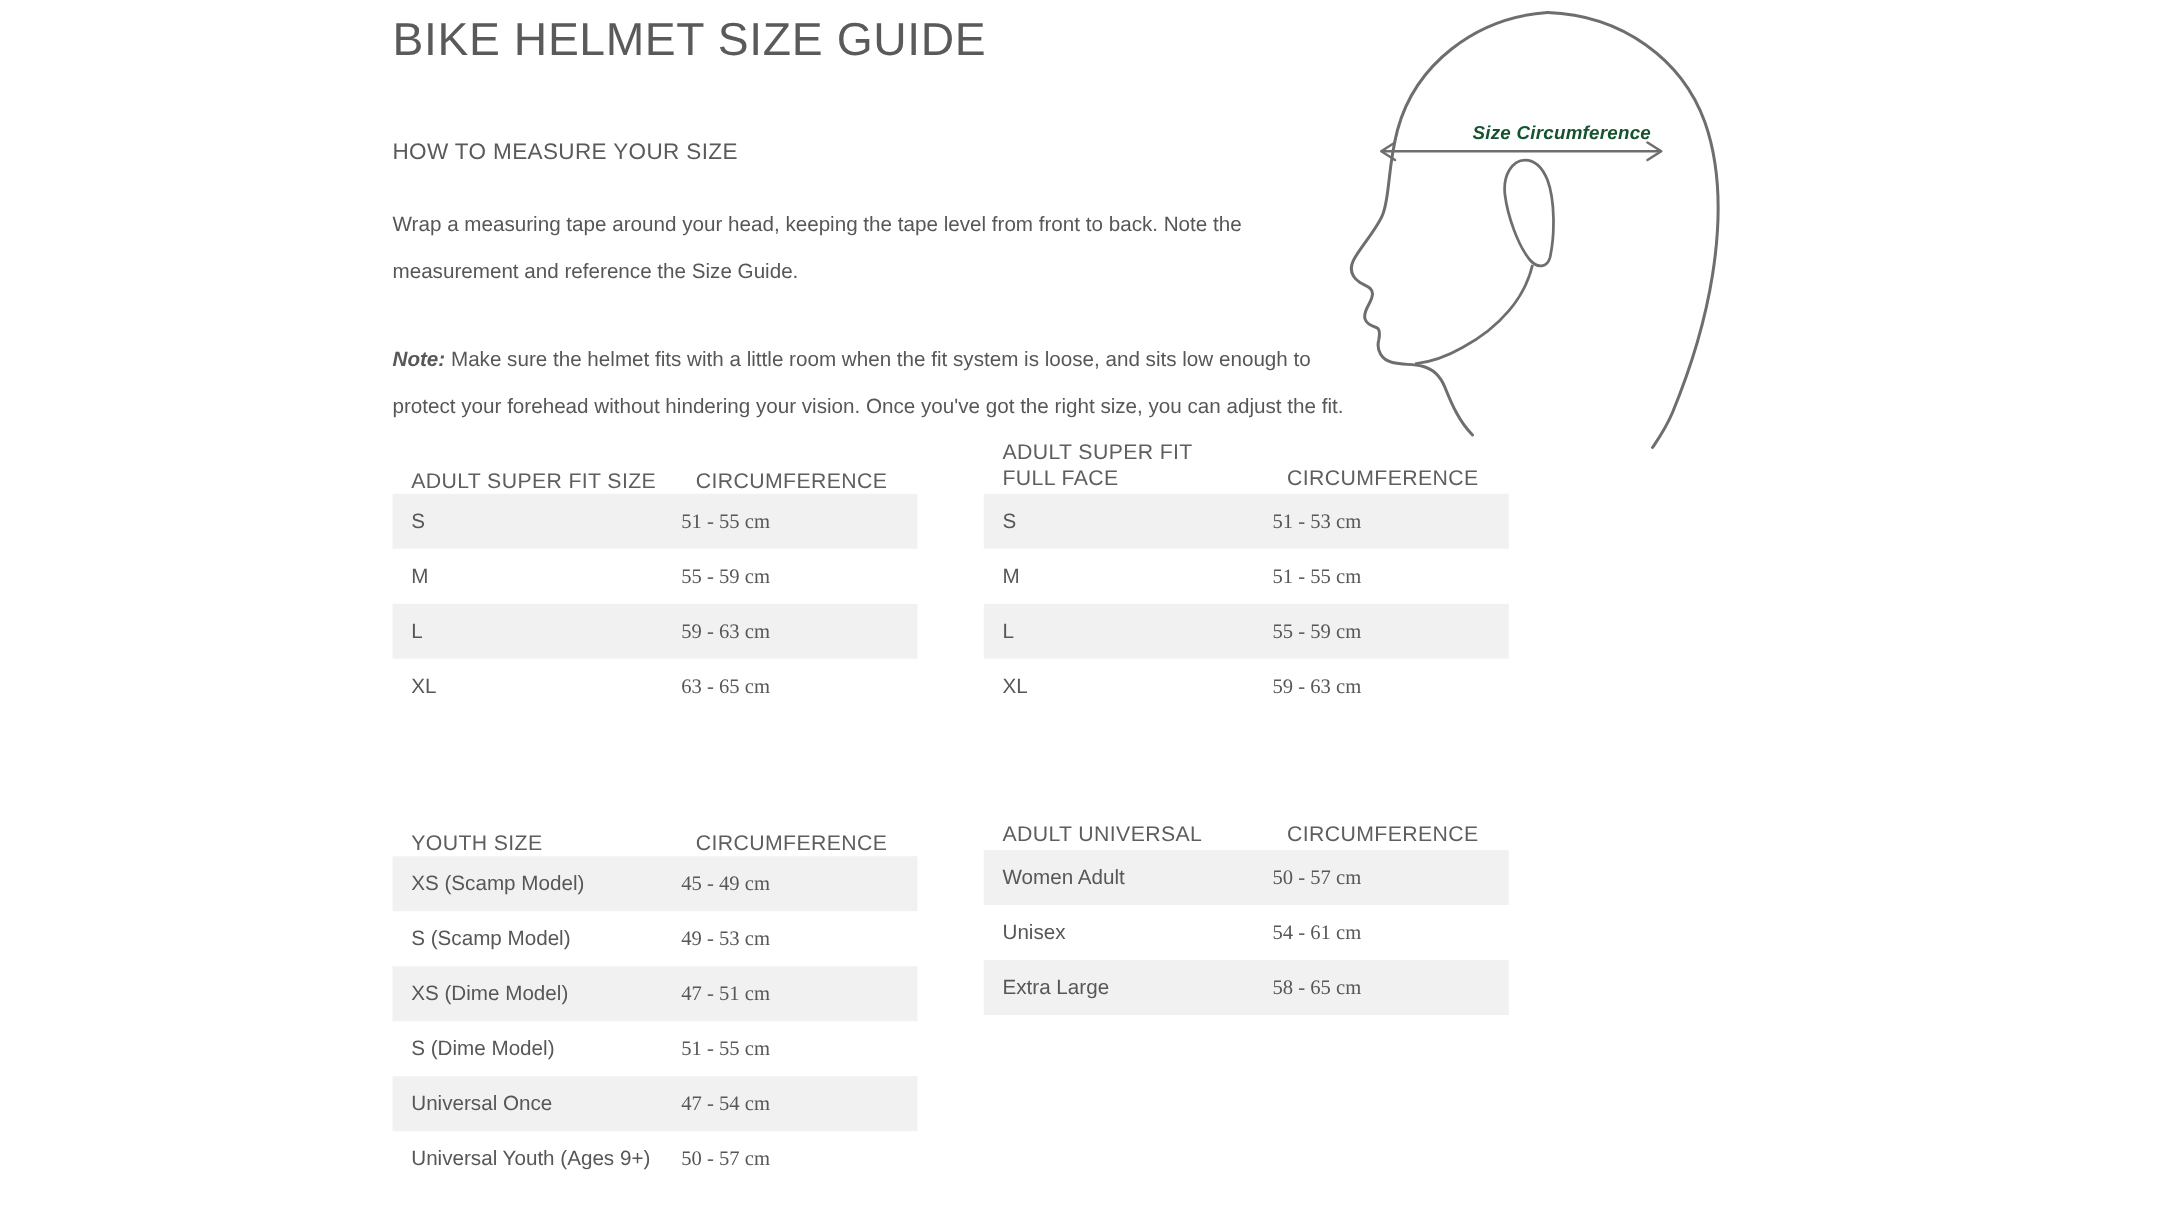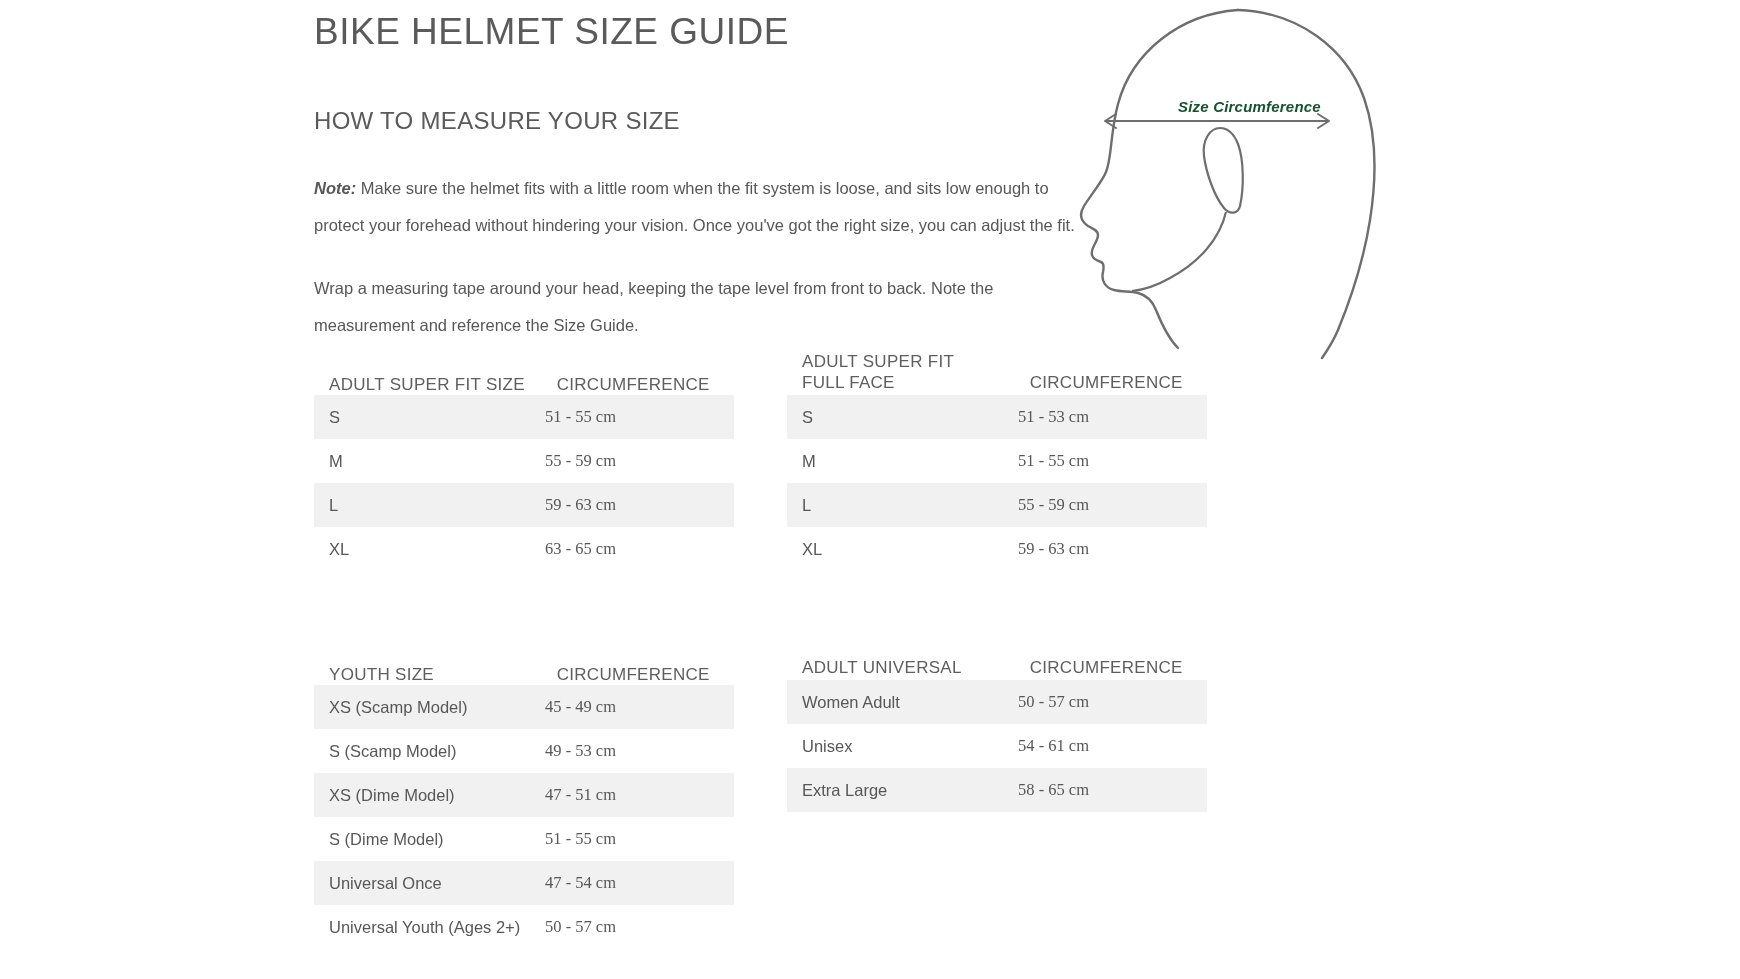--- a/index.html
+++ b/index.html
@@ -30,21 +30,21 @@
   .main-title {
     font-size: 37px;
     font-weight: 400;
     letter-spacing: 0.5px;
     color: #5a5a5a;
     margin: 0;
     padding-top: 6px;
     line-height: 52px;
   }
   .sub-title {
-    font-size: 24px;
+    font-size: 18px;
     font-weight: 400;
     letter-spacing: 0.3px;
     color: #5a5a5a;
     margin: 0;
     padding-top: 48px;
     line-height: 30px;
   }
   .para {
     font-size: 16.5px;
     line-height: 37px;
@@ -129,22 +129,22 @@
   .thead.stagger .th.col2 { padding-bottom: 2px; }
 </style>
 </head>
 <body>
 
 <div class="page">
 
   <div class="content">
     <h1 class="main-title">BIKE HELMET SIZE GUIDE</h1>
     <h2 class="sub-title">HOW TO MEASURE YOUR SIZE</h2>
+    <p class="para">Wrap a measuring tape around your head, keeping the tape level from front to back. Note the measurement and reference the Size Guide.</p>
     <p class="para second"><span class="note-label">Note:</span><span> Make sure the helmet fits with a little room when the fit system is loose, and sits low enough to protect your forehead without hindering your vision. Once you've got the right size, you can adjust the fit.</span></p>
-    <p class="para">Wrap a measuring tape around your head, keeping the tape level from front to back. Note the measurement and reference the Size Guide.</p>
   </div>
 
   <div class="diagram">
     <svg width="380" height="400" viewBox="0 0 380 400" fill="none" xmlns="http://www.w3.org/2000/svg">
 
       <path d="M178 10 C120 14 72 52 58 104 C50 134 52 158 46 172 C42 182 30 196 24 206 C18 216 22 222 28 226 C33 229 38 230 38 235 C38 242 30 248 32 255 C33 259 38 261 41 262 C44 263 44 267 43 272 C41 280 45 288 54 290 C62 292 70 291 78 293 C86 295 92 300 96 310 C102 325 108 338 118 348" stroke="#6e6e6e" stroke-width="2.4" stroke-linecap="round" fill="none"></path>
       <path d="M178 10 C238 12 286 48 304 98 C318 138 316 182 310 220 C304 258 292 296 278 330 C272 344 266 352 262 358" stroke="#6e6e6e" stroke-width="2.4" stroke-linecap="round" fill="none"></path>
 
       <path d="M160 128 C150 128 142 140 144 156 C146 172 154 196 164 208 C170 215 178 214 180 206 C184 188 184 160 178 144 C174 134 168 128 160 128 Z" stroke="#6e6e6e" stroke-width="2.2" fill="none"></path>
 
@@ -228,21 +228,21 @@
       </div>
       <div class="row">
         <div class="cell1">S (Dime Model)</div>
         <div class="cell2">51 - 55 cm</div>
       </div>
       <div class="row alt">
         <div class="cell1">Universal Once</div>
         <div class="cell2">47 - 54 cm</div>
       </div>
       <div class="row">
-        <div class="cell1">Universal Youth (Ages 2+)</div>
+        <div class="cell1">Universal Youth (Ages 9+)</div>
         <div class="cell2">50 - 57 cm</div>
       </div>
     </div>
 
     <div class="tbl t4">
       <div class="thead stagger">
         <div class="th col1">ADULT UNIVERSAL</div>
         <div class="th col2">CIRCUMFERENCE</div>
       </div>
       <div class="row alt">

